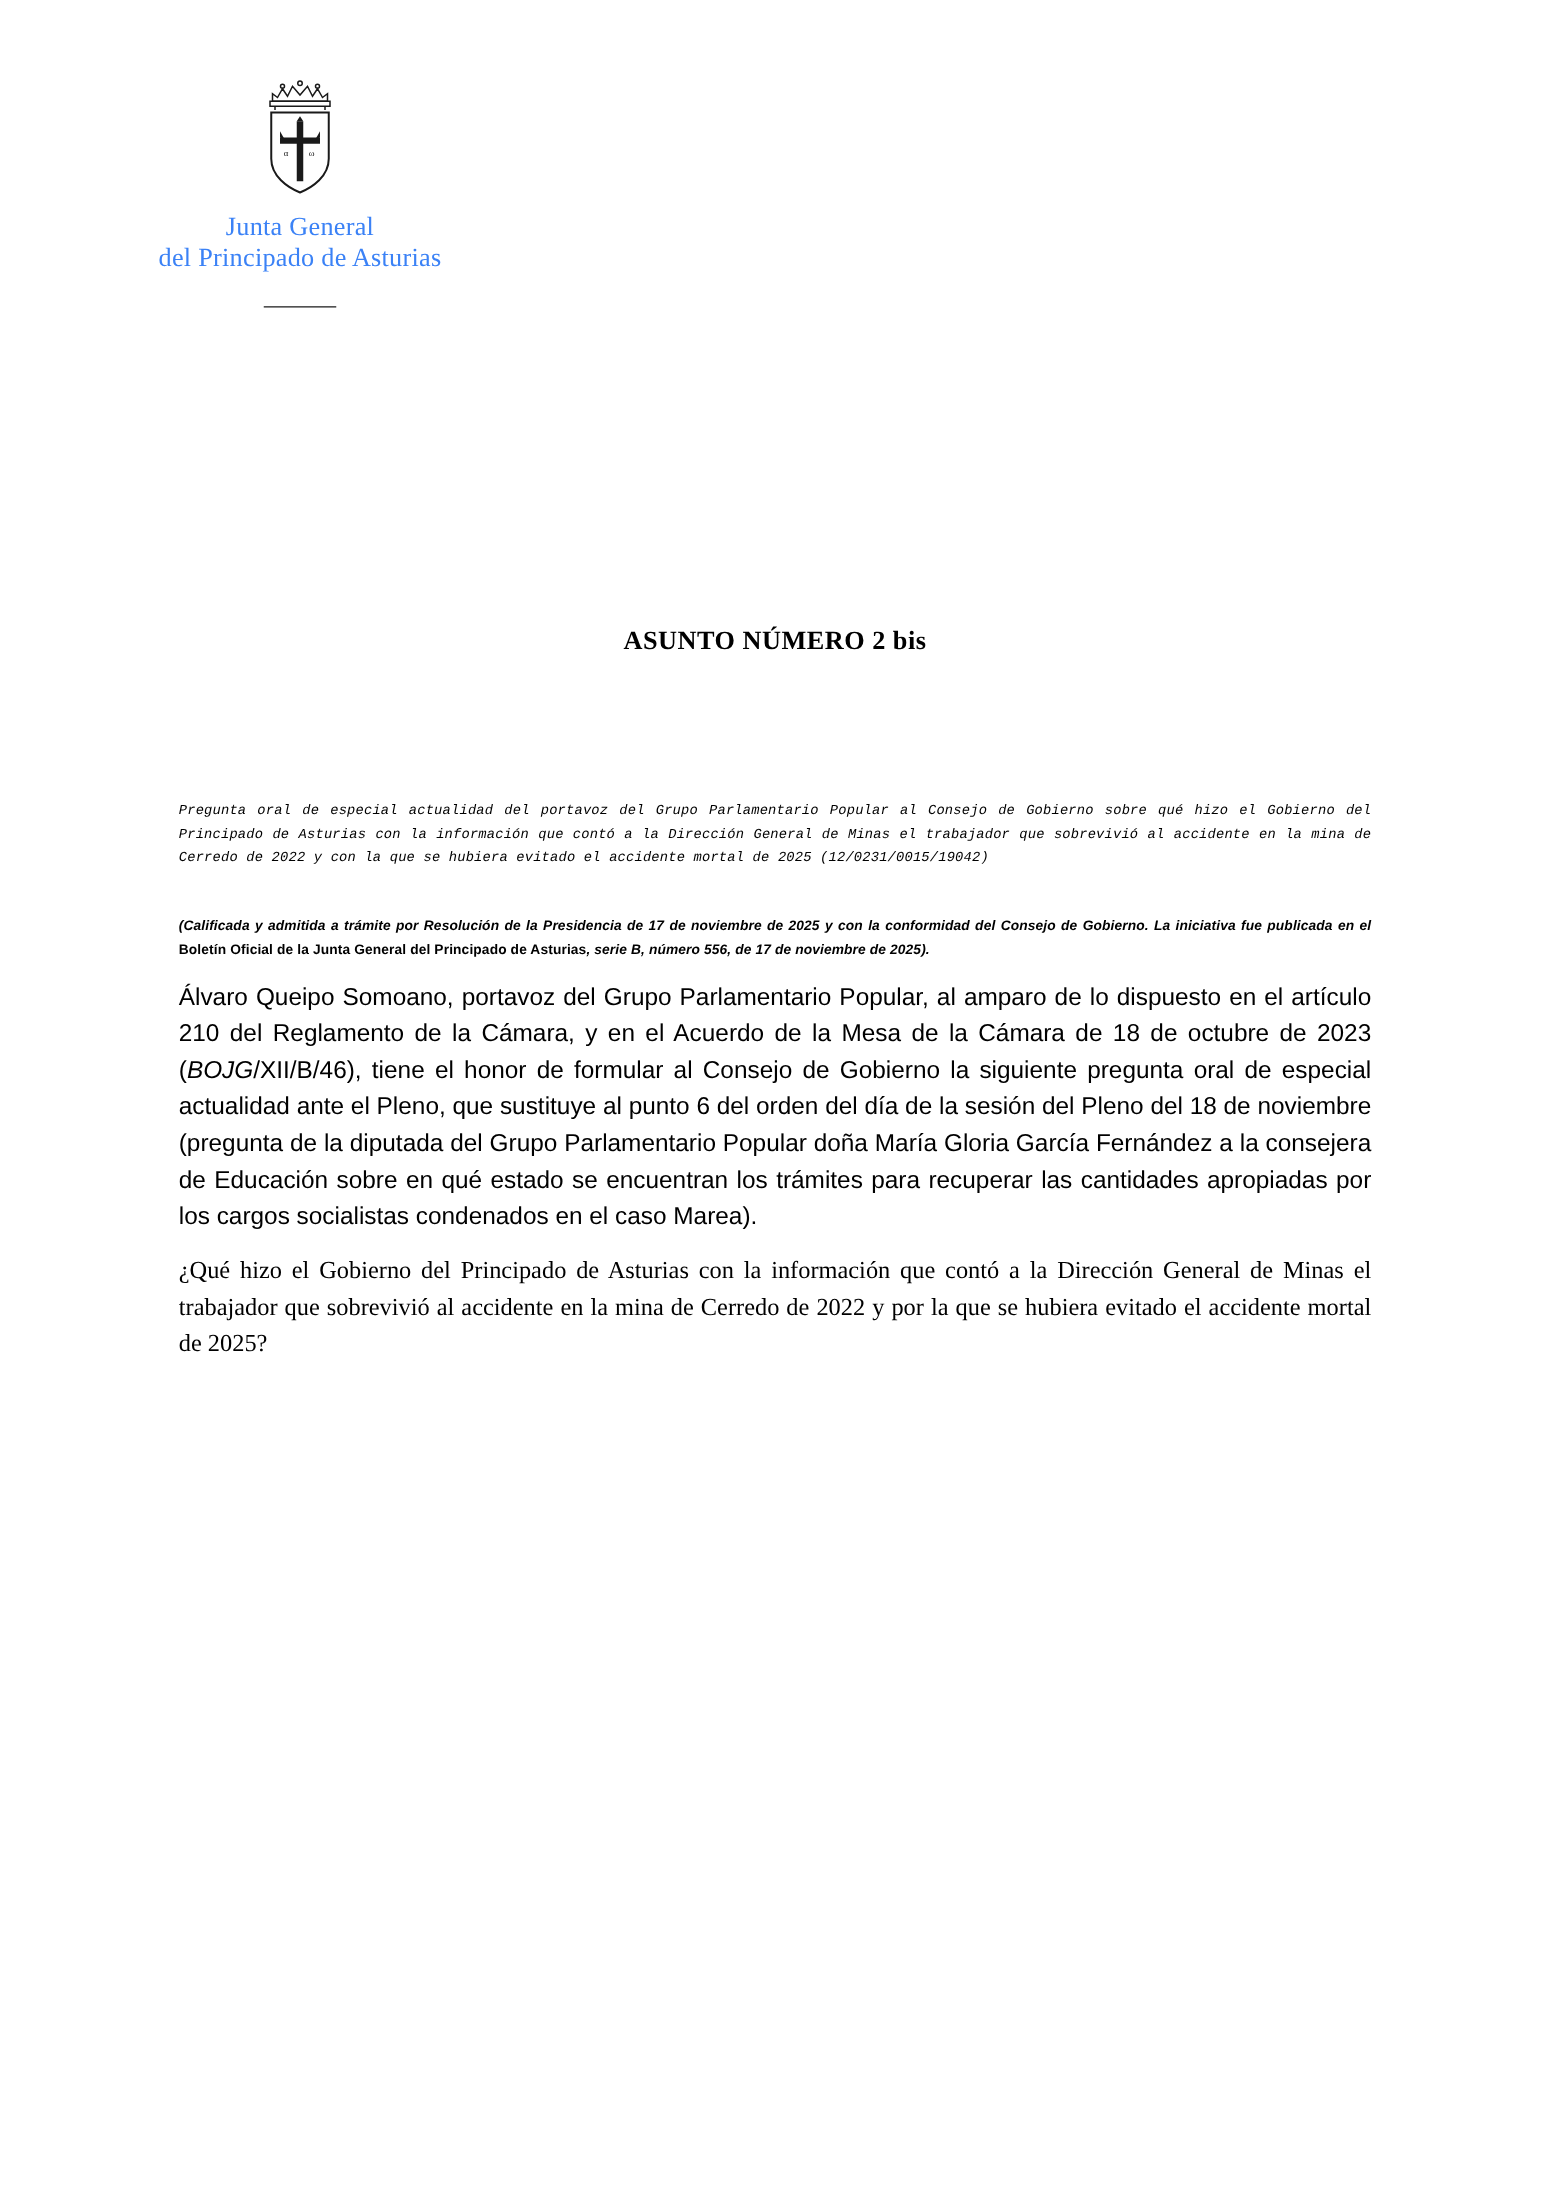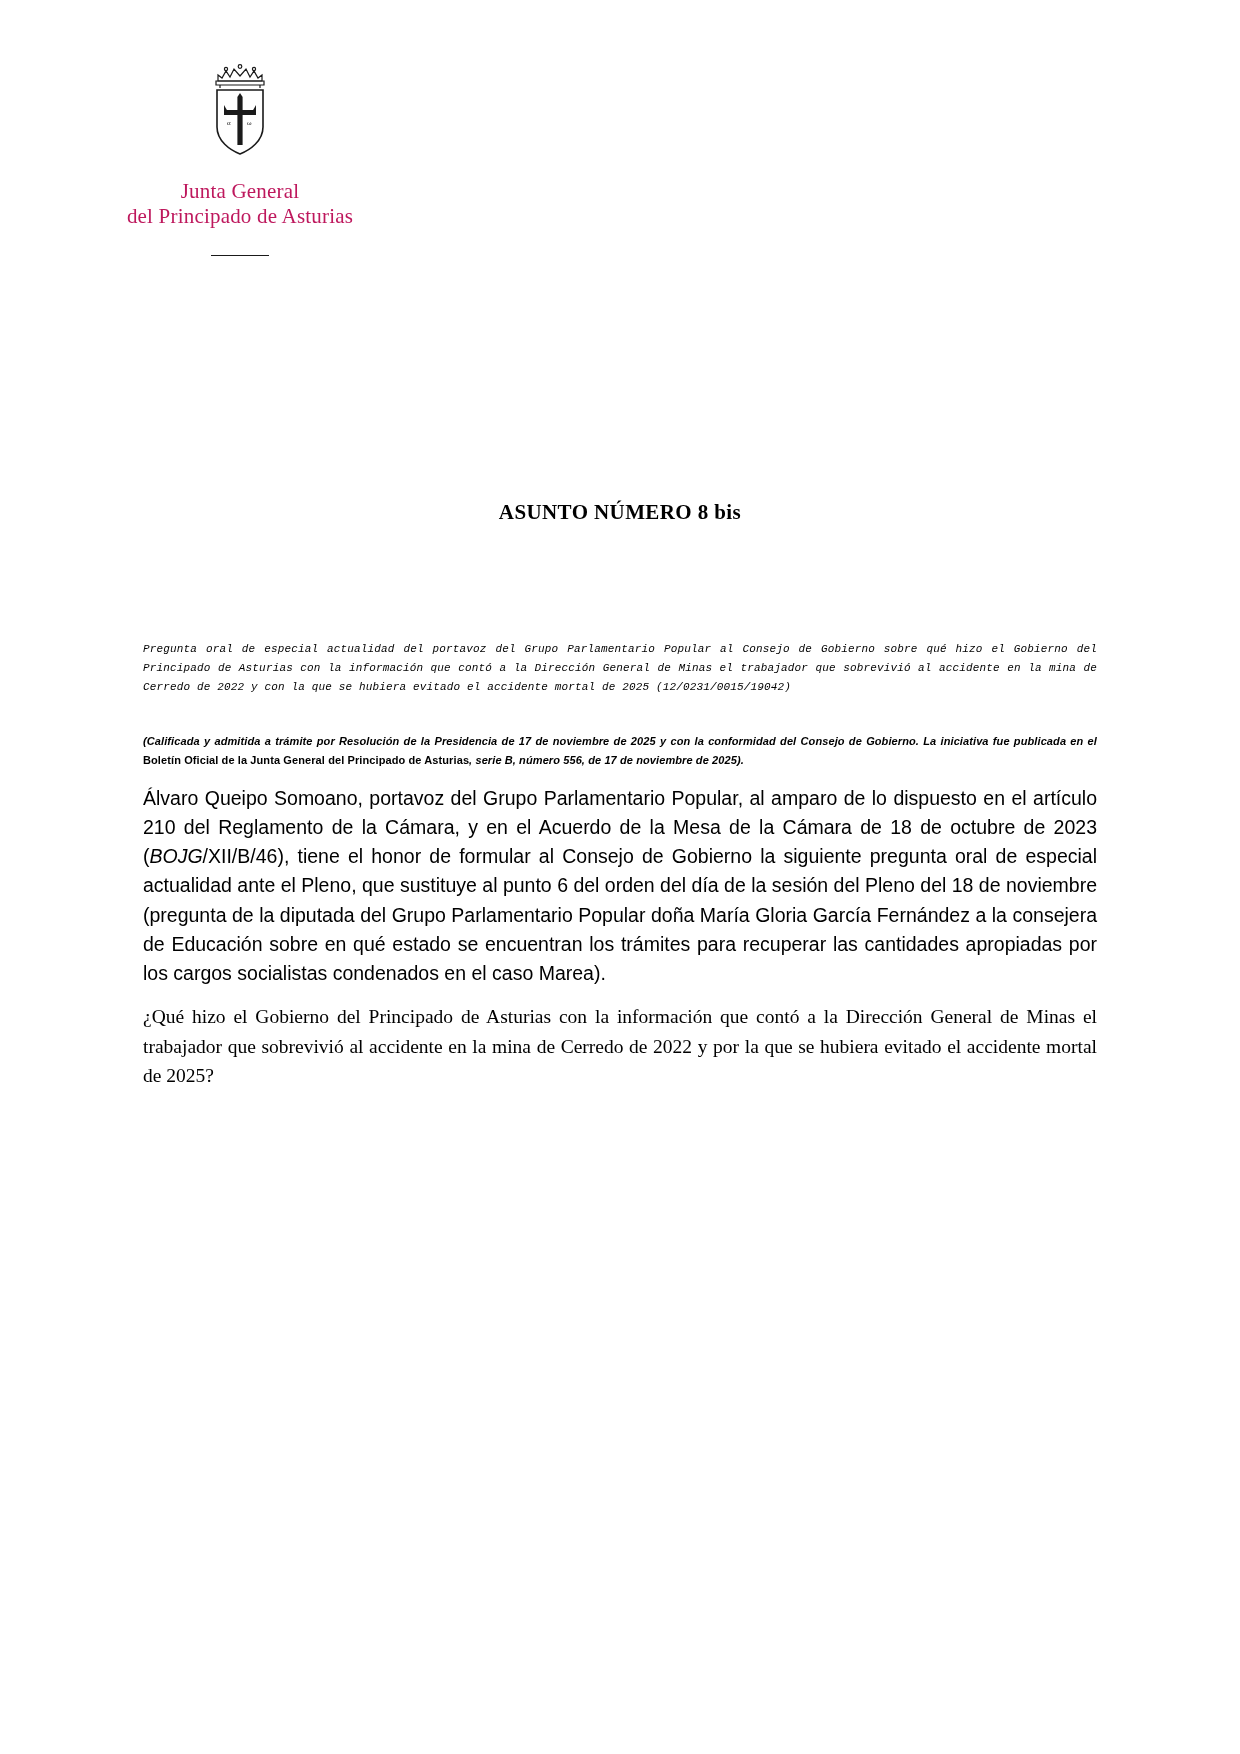--- a/index.html
+++ b/index.html
@@ -26,25 +26,25 @@
     width: 330px;
     text-align: center;
   }
   .crest {
     width: 72px;
     height: 108px;
     margin: 0 auto;
     display: block;
   }
   .letterhead-title {
-    margin-top: 16px;
+    margin-top: 6px;
     font-family: "Liberation Serif", serif;
     font-size: 21px;
     line-height: 1.18;
-    color: #be185d;
+    color: #3b82f6;
     letter-spacing: 0.2px;
   }
   .letterhead-rule {
     width: 58px;
     height: 1px;
     background: #1a1a1a;
     margin: 26px auto 0 auto;
   }
 
   
@@ -185,21 +185,21 @@
       </g>
     </svg>
     <div class="letterhead-title">
       <div>Junta General</div>
       <div>del Principado de Asturias</div>
     </div>
     <div class="letterhead-rule"></div>
   </div>
 
 
-  <div class="subject">ASUNTO NÚMERO 8 bis</div>
+  <div class="subject">ASUNTO NÚMERO 2 bis</div>
 
   <div class="body-block">
 
     <p class="para-italic">Pregunta oral de especial actualidad del portavoz del Grupo Parlamentario Popular al Consejo de Gobierno sobre qué hizo el Gobierno del Principado de Asturias con la información que contó a la Dirección General de Minas el trabajador que sobrevivió al accidente en la mina de Cerredo de 2022 y con la que se hubiera evitado el accidente mortal de 2025 (12/0231/0015/19042)</p>
 
     <p class="para-bolditalic">
       <span>(Calificada y admitida a trámite por Resolución de la Presidencia de 17 de noviembre de 2025 y con la conformidad del Consejo de Gobierno. La iniciativa fue publicada en el </span><span class="upright">Boletín Oficial de la Junta General del Principado de Asturias</span><span>, serie B, número 556, de 17 de noviembre de 2025).</span>
     </p>
 
     <p class="para-main">

